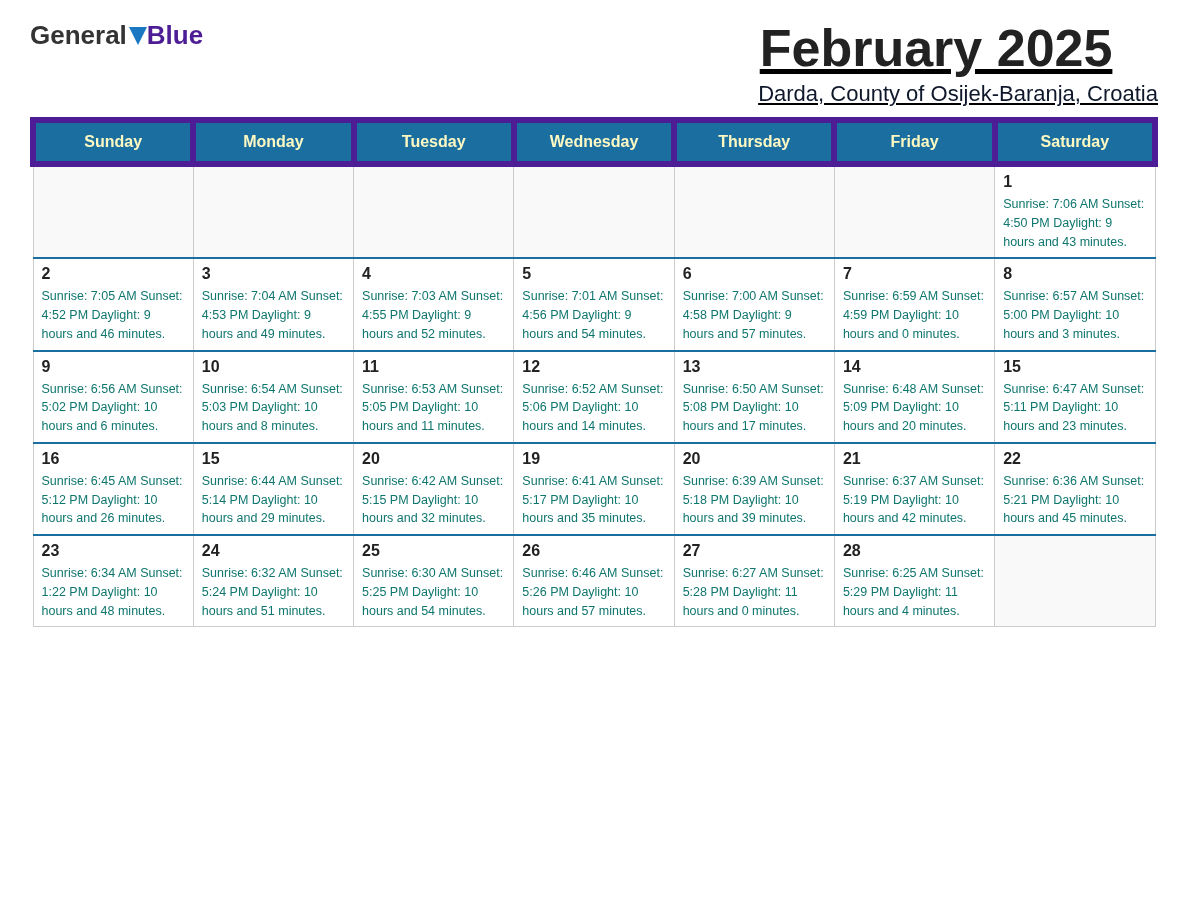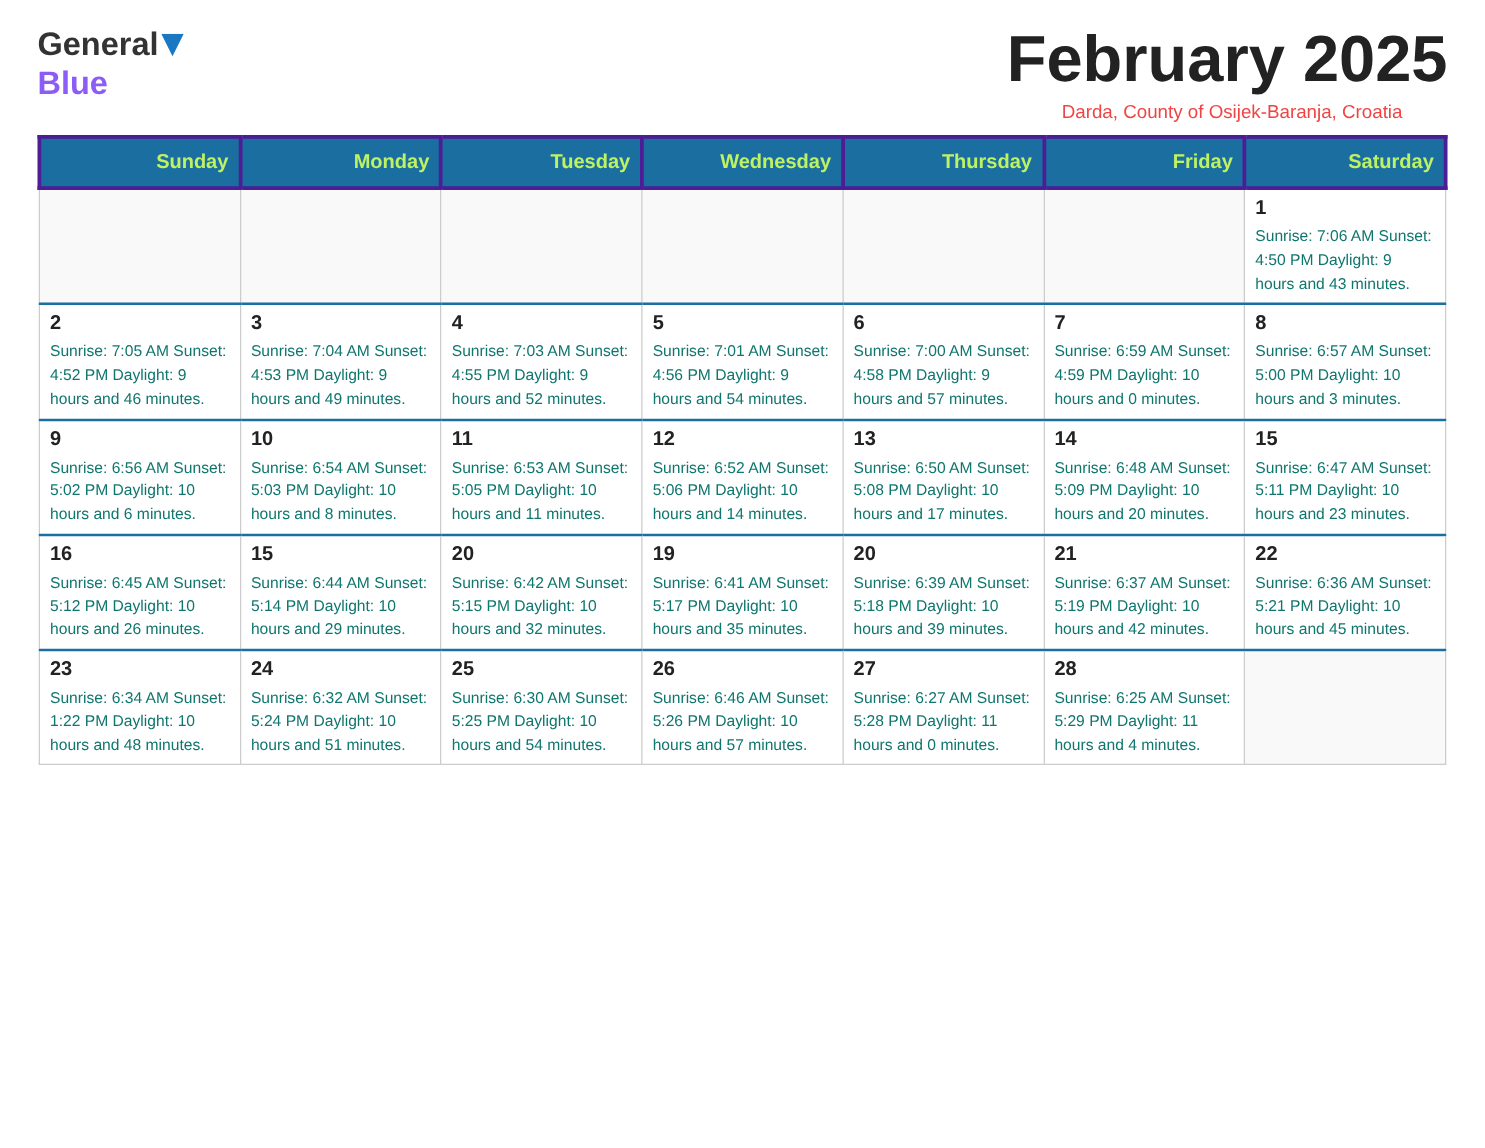--- a/index.html
+++ b/index.html
@@ -11,51 +11,51 @@
       padding: 20px 30px;
     }
     .header {
       display: flex;
       justify-content: space-between;
       align-items: flex-start;
       margin-bottom: 10px;
     }
     .logo {
       display: flex;
-      flex-direction: column;
       align-items: flex-start;
     }
     .title-section {
-      text-align: left;
+      text-align: center;
+      text-decoration: underline;
     }
     .month-title {
       font-size: 52px;
       font-weight: bold;
       color: #222;
       line-height: 1.1;
     }
     .location-subtitle {
-      font-size: 15px;
-      color: #ef4444;
+      font-size: 22px;
+      color: #0f172a;
       margin-top: 4px;
       margin-left: 44px;
     }
     .calendar {
       width: 100%;
       border-collapse: collapse;
       margin-top: 10px;
     }
     .calendar th {
       background-color: #1a6fa0;
-      color: #bef264;
+      color: #fef9c3;
       font-size: 16px;
       font-weight: bold;
       padding: 10px 8px;
-      text-align: right;
-      border: 3px solid #4c1d95;
+      text-align: center;
+      border: 6px solid #4c1d95;
     }
     .calendar td {
       vertical-align: top;
       border: 1px solid #ccc;
       padding: 6px 8px;
       width: 14.28%;
       min-height: 120px;
       font-size: 13px;
       color: #333;
       background: #fff;
@@ -86,21 +86,21 @@
     }
     .logo-arrow {
       display: inline-block;
       margin-left: 2px;
       font-size: 0;
       vertical-align: middle;
     }
     .logo-text-blue {
       font-size: 26px;
       font-weight: bold;
-      color: #8b5cf6;
+      color: #4c1d95;
     }
     .row-border td {
       border-top: 2px solid #1a6fa0;
     }
   </style>
 </head>
 <body>
 
 <div class="header">
   <div class="logo">

